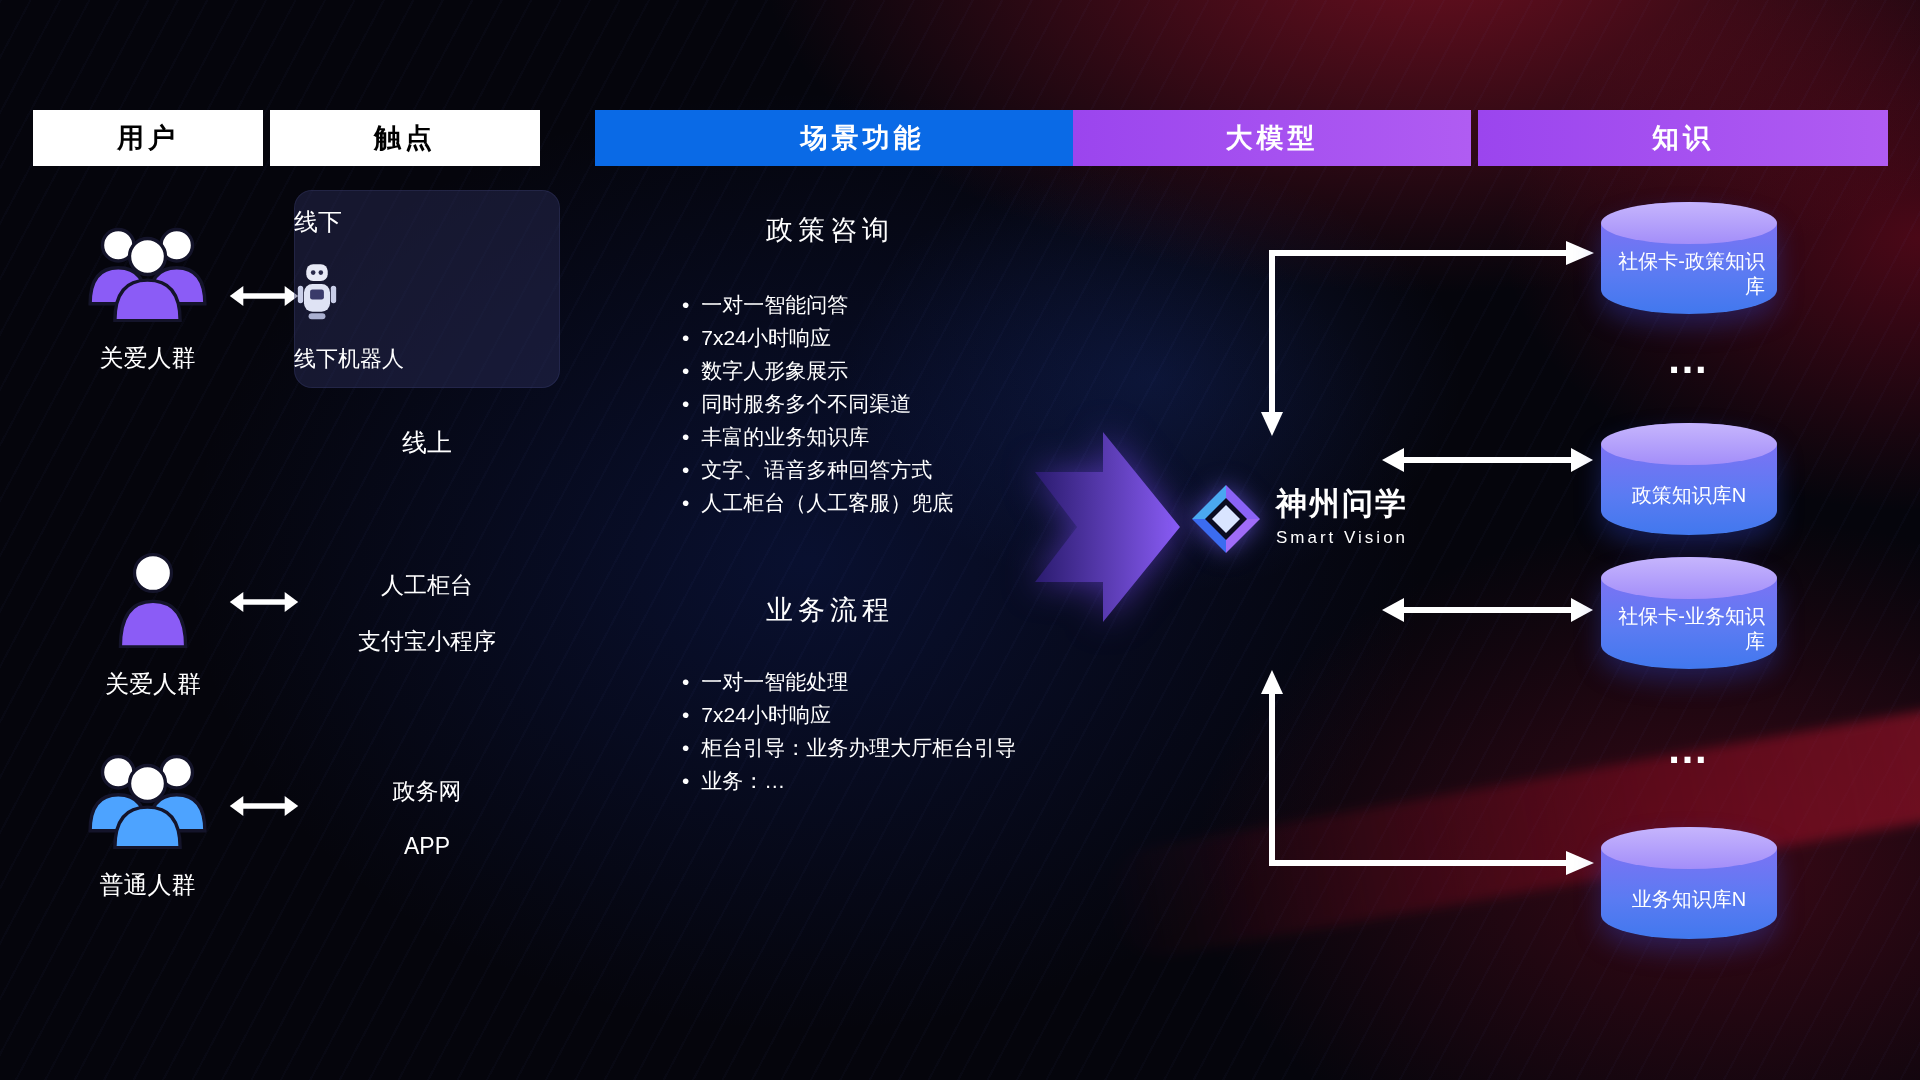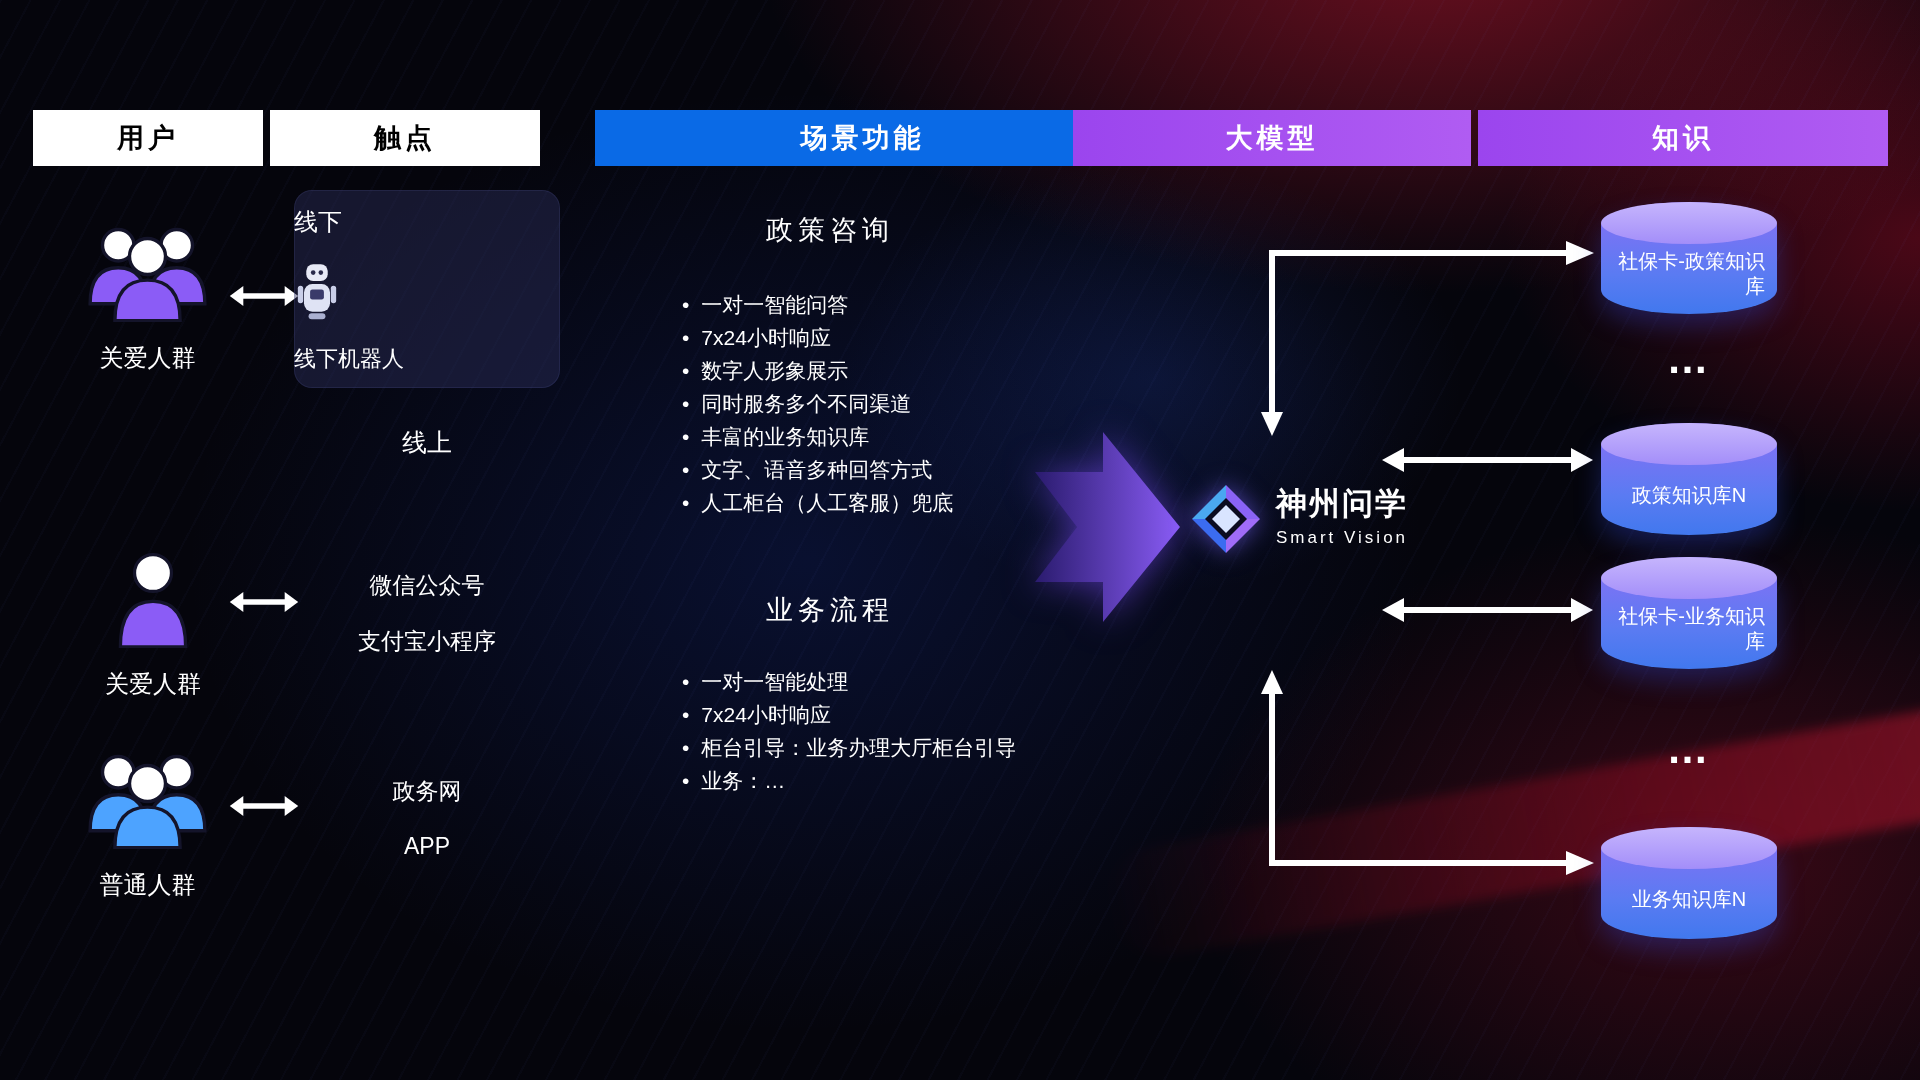--- a/index.html
+++ b/index.html
@@ -158,21 +158,21 @@
 
   <div class="touch-card">
     <div class="tc-title">线下</div>
     <svg class="tc-robot" viewBox="0 0 60 80">
         <use href="#ico-robot"></use>
       </svg>
     <div class="tc-sub">线下机器人</div>
   </div>
 
   <div class="chan" style="top:426px;font-size:25px">线上</div>
-  <div class="chan" style="top:570px">微信公众号</div>
+  <div class="chan" style="top:570px">人工柜台</div>
   <div class="chan" style="top:626px">支付宝小程序</div>
   <div class="chan" style="top:776px">政务网</div>
   <div class="chan" style="top:833px">APP</div>
 
   <div class="scene-title" style="left:680px;top:212px">政策咨询</div>
   <div class="feature-list" style="left:682px;top:288px">
     <div class="fi">一对一智能问答</div>
     <div class="fi">7x24小时响应</div>
     <div class="fi">数字人形象展示</div>
     <div class="fi">同时服务多个不同渠道</div>

